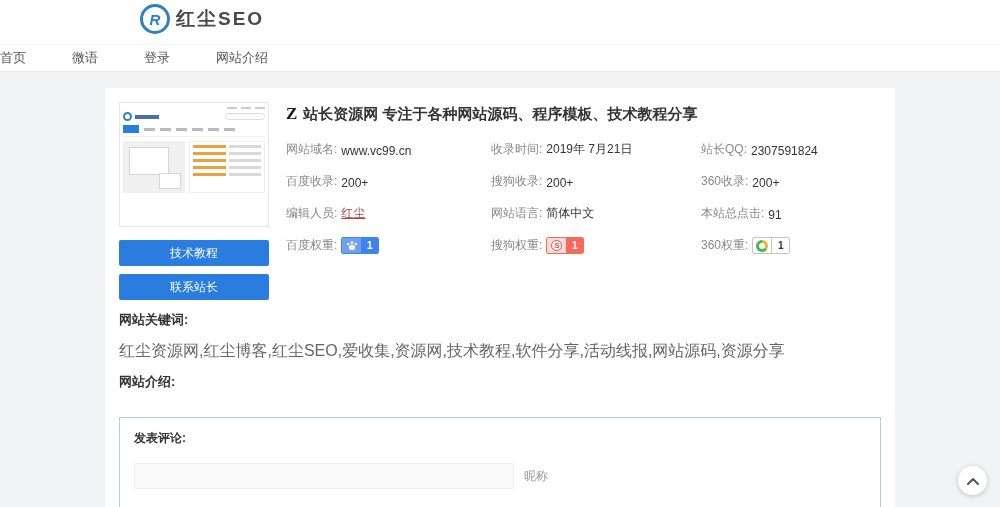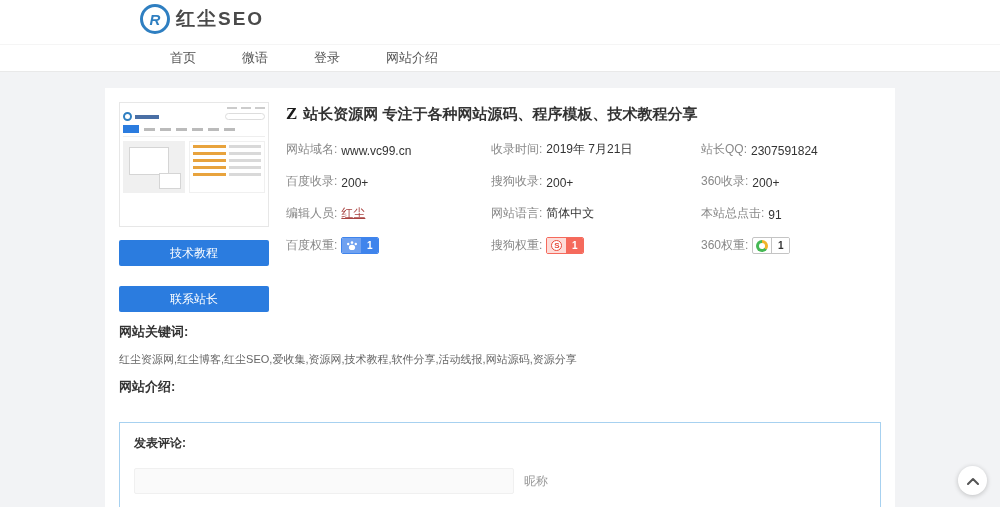--- a/index.html
+++ b/index.html
@@ -15,21 +15,21 @@
   .logo-text { font-size:19px; font-weight:bold; color:#4a4a4a; letter-spacing:2px; }
   .search-box { position:absolute; right:185px; top:9px; width:180px; height:26px;
     border:1px solid #ddd; border-radius:13px; background:#fff;
     display:flex; align-items:center; padding:0 10px; }
   .search-box input { flex:1; border:none; outline:none; font-size:11px; color:#333; background:transparent; }
   .search-box input::placeholder { color:#999; }
   .search-btn { display:flex; align-items:center; cursor:pointer; }
 
   
   .nav { height:28px; background:#fff; border-top:1px solid #f5f5f5; border-bottom:1px solid #e9e9e9;
-    display:flex; align-items:center; padding-left:170px; gap:46px; }
+    display:flex; align-items:center; gap:46px; }
   .nav-item { font-size:13px; color:#555; cursor:pointer; }
 
   
   .card { width:790px; margin:16px auto 0; background:#fff; padding:14px; min-height:420px; }
   .top-section { display:flex; }
   .left-col { width:150px; flex:none; }
 
   .thumb { width:150px; height:125px; border:1px solid #e7e7e7; background:#fff; padding:4px 3px; cursor:pointer; overflow:hidden; }
   .t-links { display:flex; justify-content:flex-end; gap:4px; margin-bottom:3px; }
   .t-links i { width:10px; height:2px; background:#ccc; }
@@ -44,21 +44,21 @@
   .t-img { width:62px; height:52px; background:#f0f0f0; position:relative; }
   .t-img .scr1 { position:absolute; left:6px; top:6px; width:40px; height:28px; background:#fff; border:1px solid #d5d5d5; }
   .t-img .scr2 { position:absolute; right:4px; bottom:4px; width:22px; height:16px; background:#fff; border:1px solid #d5d5d5; }
   .t-list { flex:1; border:1px solid #f0f0f0; padding:3px; }
   .t-row { display:flex; gap:3px; margin-bottom:4px; }
   .t-row i { height:3px; background:#e8a33d; flex:1; }
   .t-row i:nth-child(2) { background:#d9d9d9; }
 
   .btn { width:150px; height:26px; margin-top:13px; background:#2b7cdf; color:#fff;
     font-size:12px; border:none; border-radius:2px; cursor:pointer; display:block; }
-  .btn + .btn { margin-top:20px; }
+  .btn + .btn { margin-top:8px; }
 
   .right-col { flex:1; margin-left:17px; }
   .site-title { display:flex; align-items:center; gap:6px; font-size:15px; font-weight:bold; color:#333; margin-top:2px; margin-bottom:17px; }
   .title-fav { font-family:"Liberation Serif","DejaVu Serif",serif; font-size:17px; font-weight:bold; color:#1a1a1a; }
 
   .info-grid { display:grid; grid-template-columns:205px 210px 1fr; row-gap:15px; font-size:12px; }
   .info-cell { display:flex; align-items:flex-end; }
   .info-label { color:#888; margin-right:4px; }
   .info-value { color:#333; }
   .link-red { color:#a94442; text-decoration:underline; cursor:pointer; }
@@ -75,21 +75,21 @@
   .s-circle { width:11px; height:11px; border-radius:50%; border:1px solid #e74c3c; color:#e74c3c;
     font-size:8px; font-weight:bold; display:flex; align-items:center; justify-content:center; background:#fff; }
   .badge.so360 { border:1px solid #c4c4c4; background:#fff; }
   .badge.so360 .seg-icon { border-right:1px solid #c4c4c4; }
   .badge.so360 .seg-num { color:#333; background:#fff; }
   .ring360 { width:12px; height:12px; border-radius:50%;
     background:conic-gradient(#f0b429 0 35%, #45b854 35% 100%); position:relative; }
   .ring360::after { content:""; position:absolute; left:3px; top:3px; width:6px; height:6px; border-radius:50%; background:#fff; }
 
   .section-heading { font-size:13px; font-weight:bold; color:#333; margin-top:11px; margin-bottom:11px; }
-  .section-text { font-size:11px; color:#666; line-height:1.4; }
+  .section-text { font-size:16px; color:#666; line-height:1.4; }
 
   .comment-box { margin-top:26px; border:1px solid #a7d1f0; padding:12px 14px; }
   .comment-heading { font-size:12px; font-weight:bold; color:#333; margin-bottom:16px; }
   .form-row { display:flex; align-items:center; margin-bottom:10px; }
   .form-row input { width:380px; height:26px; background:#fafafa; border:1px solid #f0f0f0;
     border-radius:2px; outline:none; padding:0 8px; font-size:12px; color:#333; }
   .form-label { font-size:12px; color:#999; margin-left:10px; }
 
   .back-top { position:fixed; right:13px; bottom:12px; width:29px; height:29px; border-radius:50%;
     background:#fff; box-shadow:0 1px 5px rgba(0,0,0,.22); display:flex; align-items:center;

